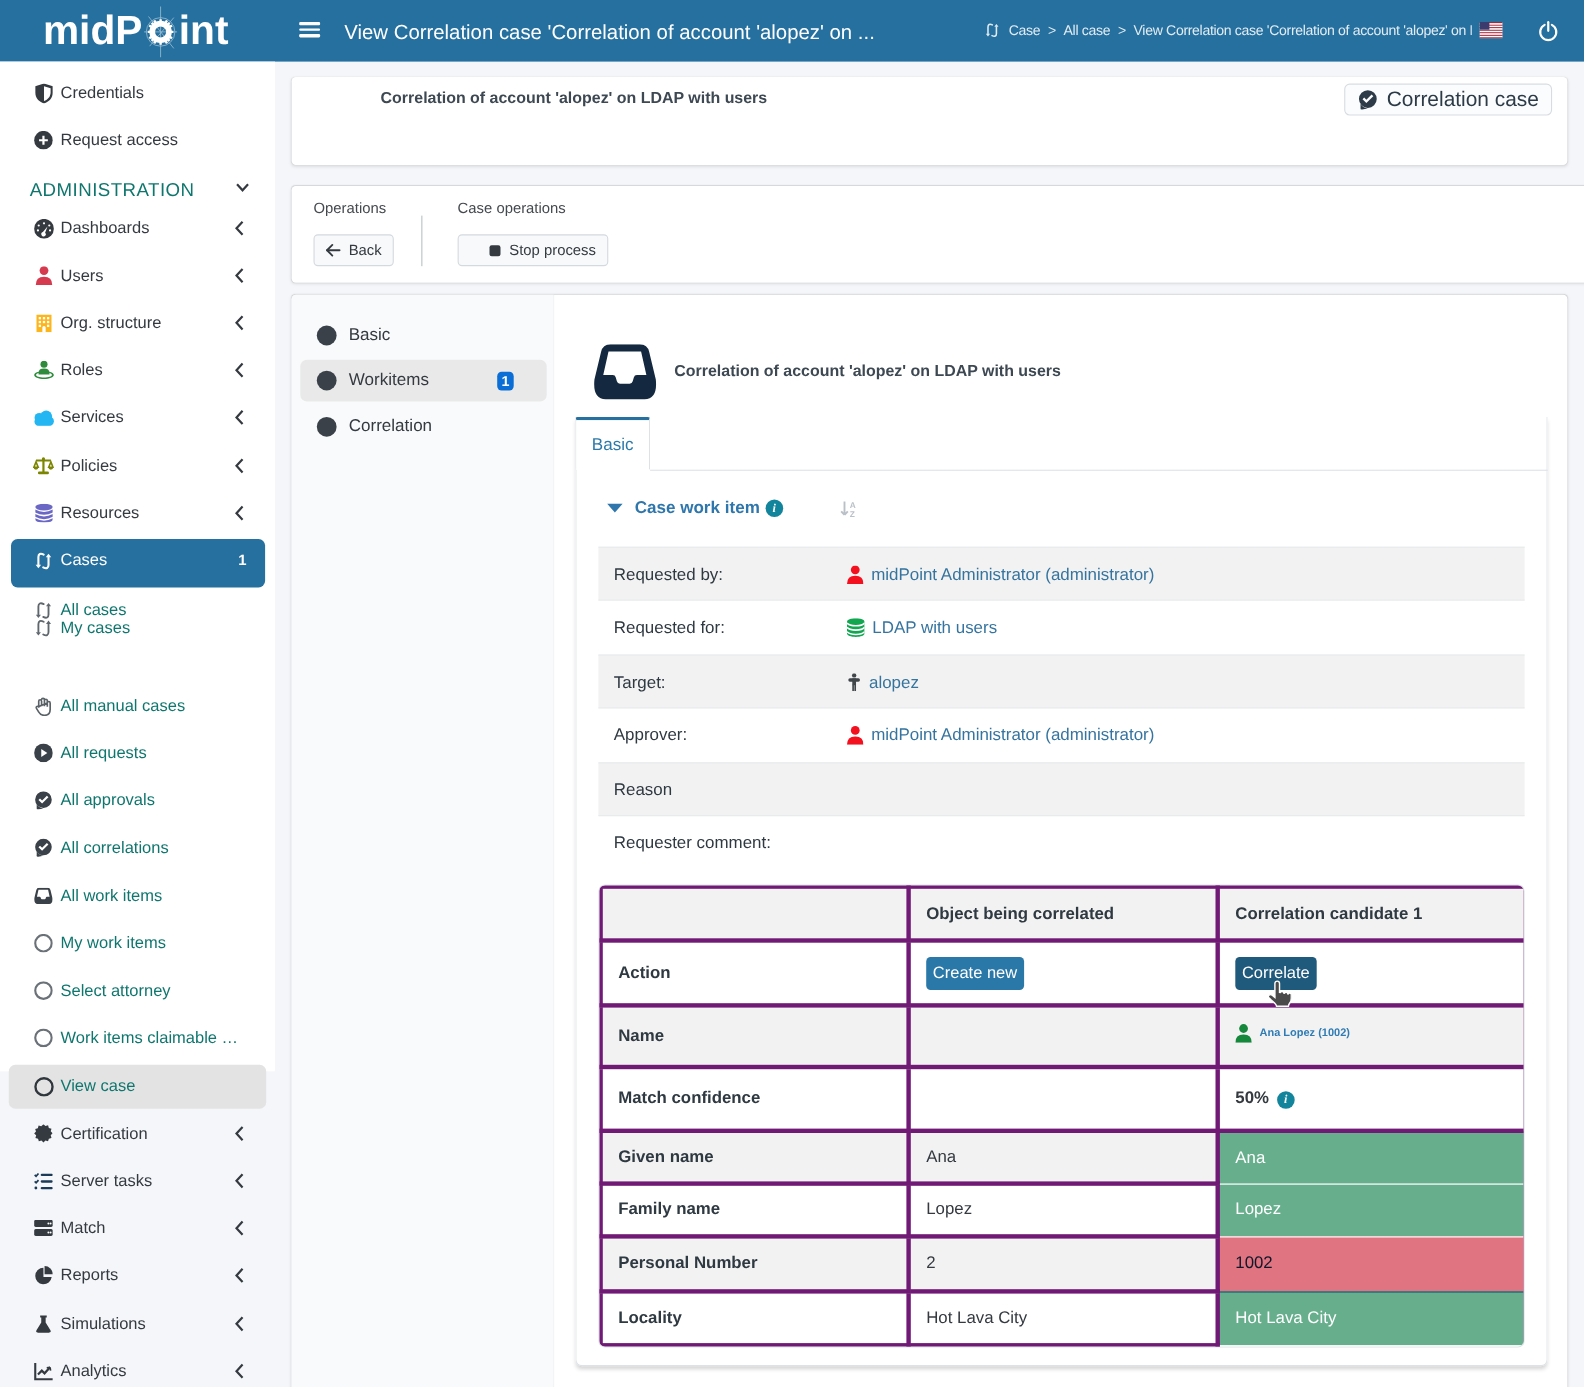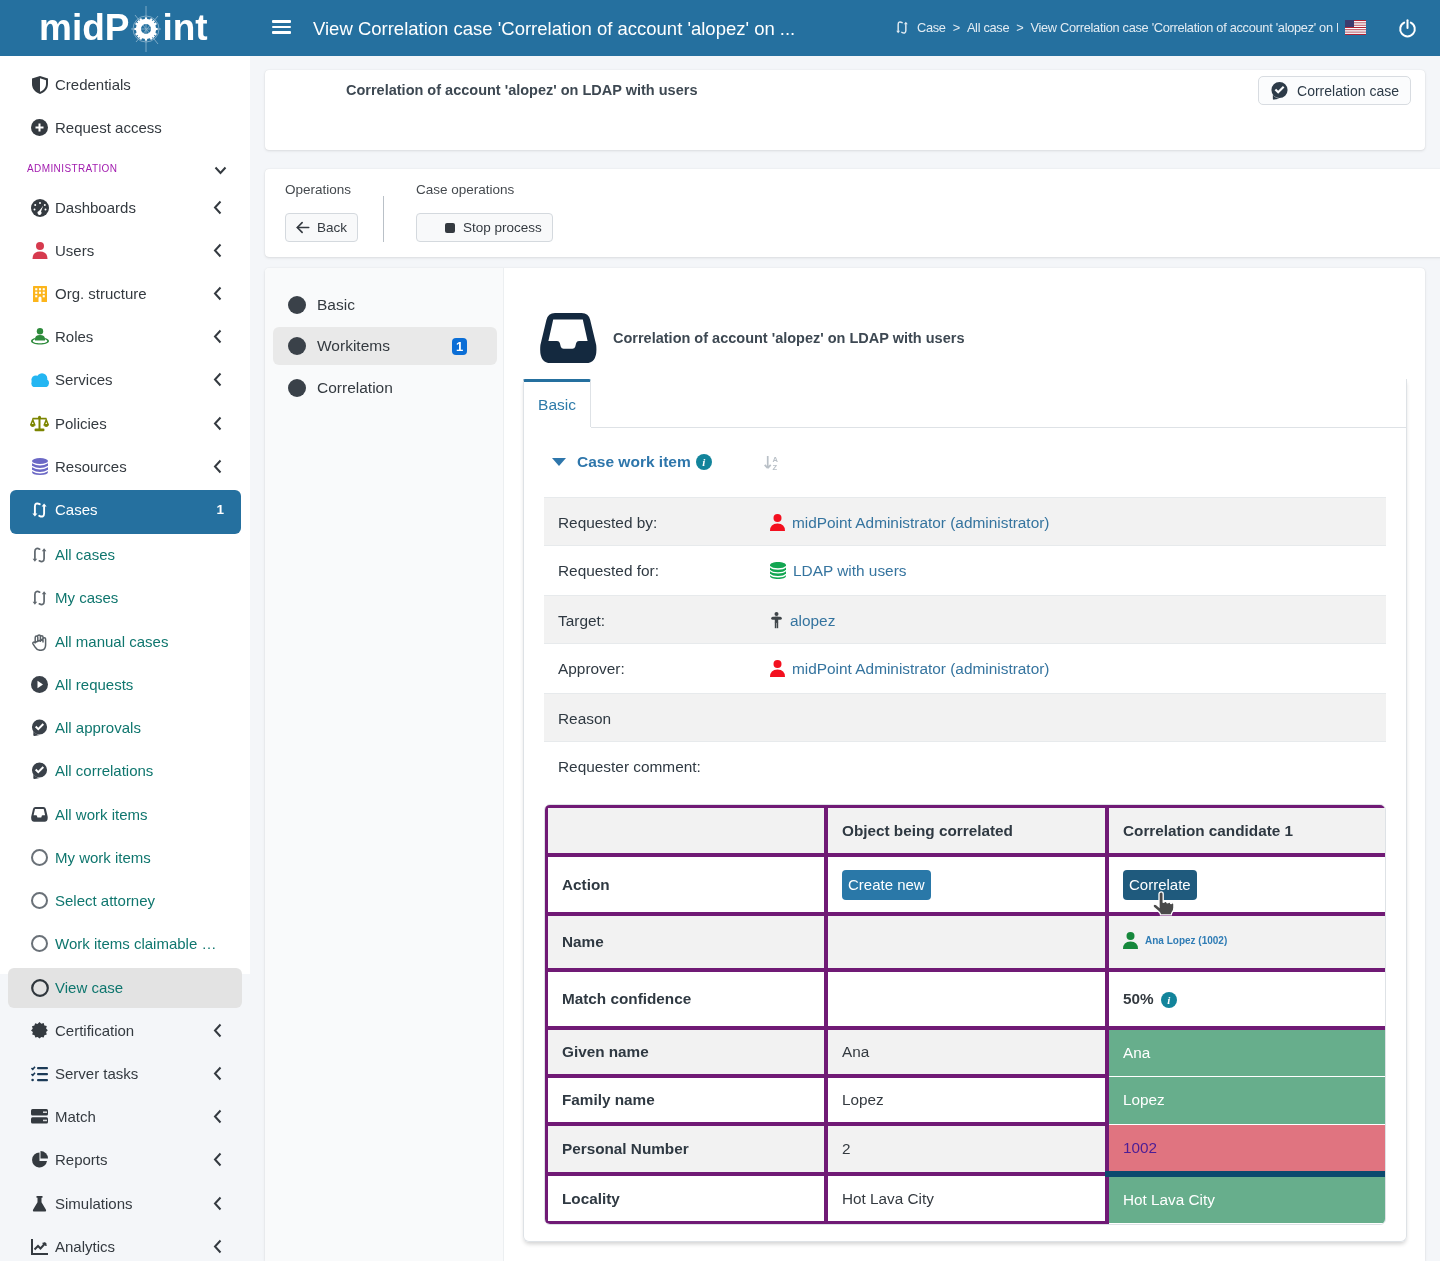--- a/index.html
+++ b/index.html
@@ -18,29 +18,29 @@
 #flag { position:absolute; left:1345px; top:20px; width:21px; height:15px; }
 #power { position:absolute; left:1398px; top:19px; }
 
 
 #sidebar { position:absolute; left:0; top:56px; width:250px; height:918px; background:#fff; }
 .sitem { position:absolute; left:0; width:250px; height:43px; }
 .sitem .icon { position:absolute; left:27px; top:0; width:25px; height:43px; display:flex; align-items:center; justify-content:center; }
 .sitem .txt { position:absolute; left:55px; top:0; height:43px; display:flex; align-items:center; font-size:15px; color:#343a40; }
 .sitem .chev { position:absolute; right:28px; top:0; height:43px; display:flex; align-items:center; }
 .subitem .txt { left:55px; color:#0f766e; }
-.seclabel { position:absolute; left:27px; width:200px; color:#a21caf; font-size:10px; letter-spacing:0.4px; }
+.seclabel { position:absolute; left:27px; width:200px; color:#0f766e; font-size:17px; letter-spacing:0.4px; }
 #cases-active { position:absolute; left:10px; top:434px; width:231px; height:44px; background:#25709f; border-radius:6px; }
 #viewcase-active { position:absolute; left:8px; top:912px; width:234px; height:40px; background:#e3e3e3; border-radius:6px; }
 
 
 .card { position:absolute; background:#fff; border-radius:4px; box-shadow:0 0 1px rgba(0,0,0,.12), 0 1px 3px rgba(0,0,0,.1); }
 #card1 { left:265px; top:70px; width:1160px; height:80px; }
 #card1 .title { position:absolute; left:81px; top:12px; font-weight:bold; font-size:14.5px; color:#3d4852; }
-#corrcase-btn { position:absolute; right:14px; top:6px; height:29px; border:1px solid #d8dce1; border-radius:5px; background:#fbfcfd; display:flex; align-items:center; padding:0 11px; font-size:14px; color:#2d3b48; }
+#corrcase-btn { position:absolute; right:14px; top:6px; height:29px; border:1px solid #d8dce1; border-radius:5px; background:#fbfcfd; display:flex; align-items:center; padding:0 11px; font-size:19px; color:#2d3b48; }
 #corrcase-btn span { margin-left:8px; }
 #card2 { left:265px; top:169px; width:1228px; height:88px; }
 .oplabel { position:absolute; top:13px; font-size:13.5px; color:#44494e; }
 .opbtn { position:absolute; top:44px; height:29px; border:1px solid #d4d9de; border-radius:4px; background:#f8f9fa; display:flex; align-items:center; padding:0 10px; font-size:13.5px; color:#343a40; }
 #opdivider { position:absolute; left:118px; top:27px; width:1px; height:46px; background:#b9c0c7; }
 
 
 #card3 { left:265px; top:268px; width:1160px; height:993px; border-radius:4px 4px 0 0; box-shadow:0 0 1px rgba(0,0,0,.12), 0 1px 3px rgba(0,0,0,.1); background:#fff; position:absolute; }
 #leftnav { position:absolute; left:0; top:0; width:239px; height:993px; background:#f9fafb; border-right:1px solid #eceff1; border-radius:4px 0 0 0; }
 .lnav-item { position:absolute; left:8px; width:224px; height:38px; border-radius:6px; }
@@ -65,21 +65,21 @@
 .drow .val .ic { margin-right:7px; display:flex; }
 a.lnk { color:#35749f; text-decoration:none; }
 
 
 #tablewrap { position:absolute; left:40px; top:536px; width:842px; border:1px solid #dee2e6; border-radius:6px; overflow:hidden; }
 #ctable { border-collapse:collapse; table-layout:fixed; width:842px; margin:-1px; }
 #ctable td { border:4px solid #701a75; font-size:15.3px; padding:0 14px; vertical-align:middle; color:#343a40; }
 #ctable td.b { font-weight:bold; color:#2f3942; }
 #ctable tr.g td { background:#f2f2f2; }
 #ctable td.green { background:#67ae8c !important; color:#fff; border-bottom:1px solid #fff; border-top:none; }
-#ctable td.red { background:#e07480 !important; color:#4c1d95; border-bottom:6px solid #0c4a6e; border-top:none; }
+#ctable td.red { background:#e07480 !important; color:#0f172a; border-bottom:1px solid #0c4a6e; border-top:none; }
 .btn-blue { display:inline-block; background:#2a78a8; color:#fff; border:none; border-radius:4px; height:30px; line-height:30px; padding:0 6px; font-size:15px; font-family:"Liberation Sans",sans-serif; }
 .btn-dark { background:#1f5a7d; }
 .infoc { display:inline-flex; width:16px; height:16px; border-radius:50%; background:#12849b; color:#fff; align-items:center; justify-content:center; font-size:11px; font-weight:bold; font-family:"Liberation Serif",serif; font-style:italic; }
 </style>
 </head>
 <body>
 
 <div id="navbar">
   <div id="logo">midP<svg width="30" height="46" viewBox="0 0 30 46" style="vertical-align:-12px;margin-left:2px;margin-right:1px">
         <g stroke="#fff" stroke-width="0.8" opacity="0.5" fill="none">
@@ -332,21 +332,21 @@
           <g fill="none" stroke="#5f676e" stroke-width="1.7" stroke-linecap="round">
             <path d="M8.2 3.2 C5.2 1.6 3.4 2.6 3.4 5.4 V12.6"></path>
             <path d="M7.8 14.8 C10.8 16.4 12.6 15.4 12.6 12.6 V5.4"></path>
           </g>
           <path d="M3.4 15.8 L1.1 12.8 H5.7 Z" fill="#5f676e"></path>
           <path d="M12.6 2.2 L10.3 5.2 H14.9 Z" fill="#5f676e"></path>
         </svg>
       </div>
       <div class="txt">All cases</div>
     </div>
-    <div class="sitem subitem" style="top:520px">
+    <div class="sitem subitem" style="top:493px">
       <div class="icon">
         <svg width="17" height="18" viewBox="0 0 16 18">
           <g fill="none" stroke="#5f676e" stroke-width="1.7" stroke-linecap="round">
             <path d="M8.2 3.2 C5.2 1.6 3.4 2.6 3.4 5.4 V12.6"></path>
             <path d="M7.8 14.8 C10.8 16.4 12.6 15.4 12.6 12.6 V5.4"></path>
           </g>
           <path d="M3.4 15.8 L1.1 12.8 H5.7 Z" fill="#5f676e"></path>
           <path d="M12.6 2.2 L10.3 5.2 H14.9 Z" fill="#5f676e"></path>
         </svg>
       </div>

